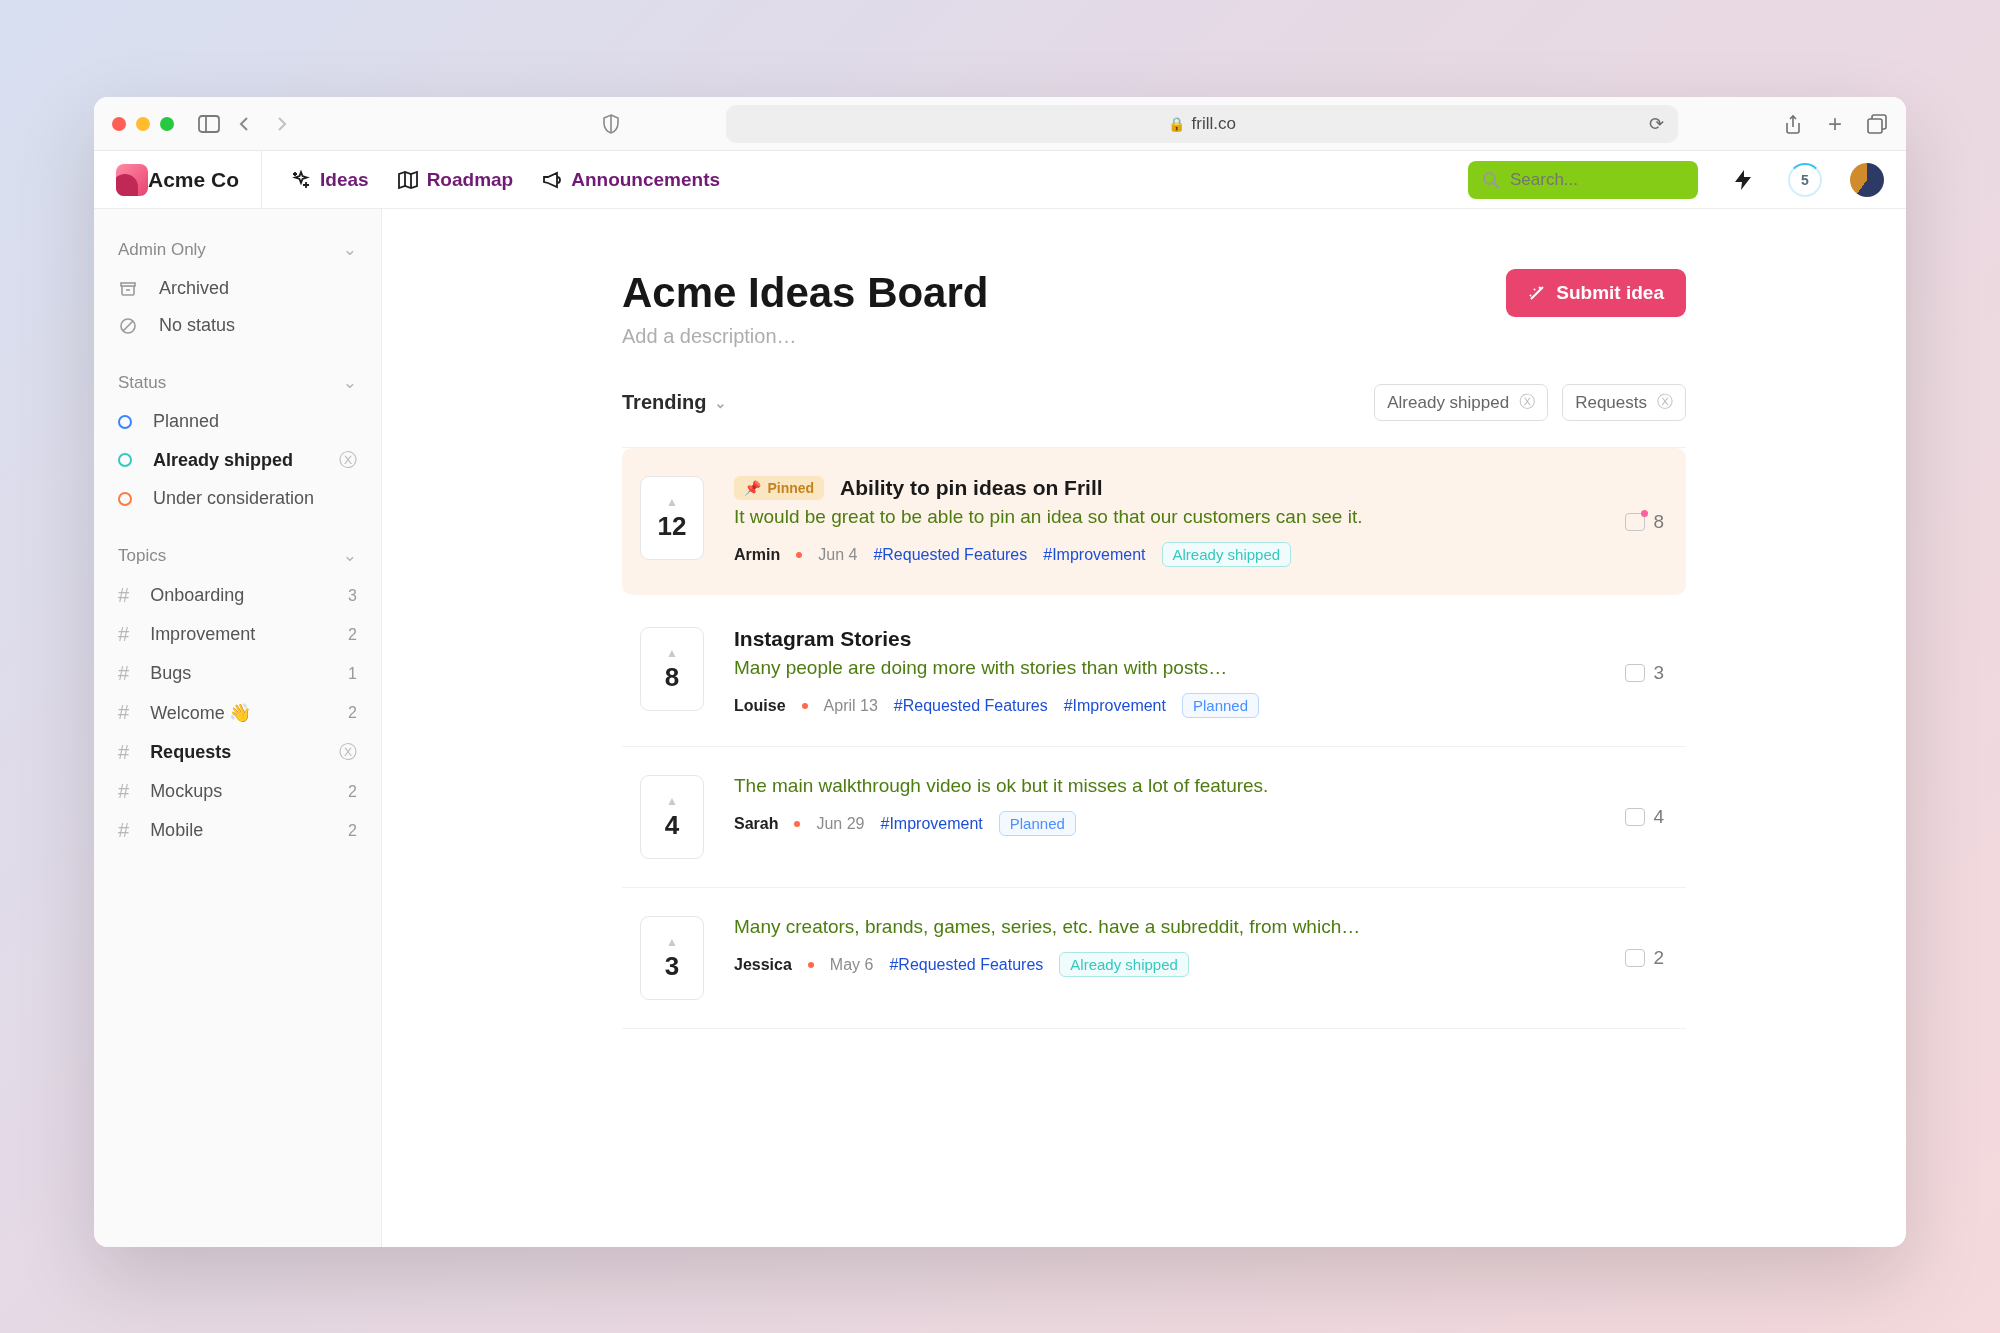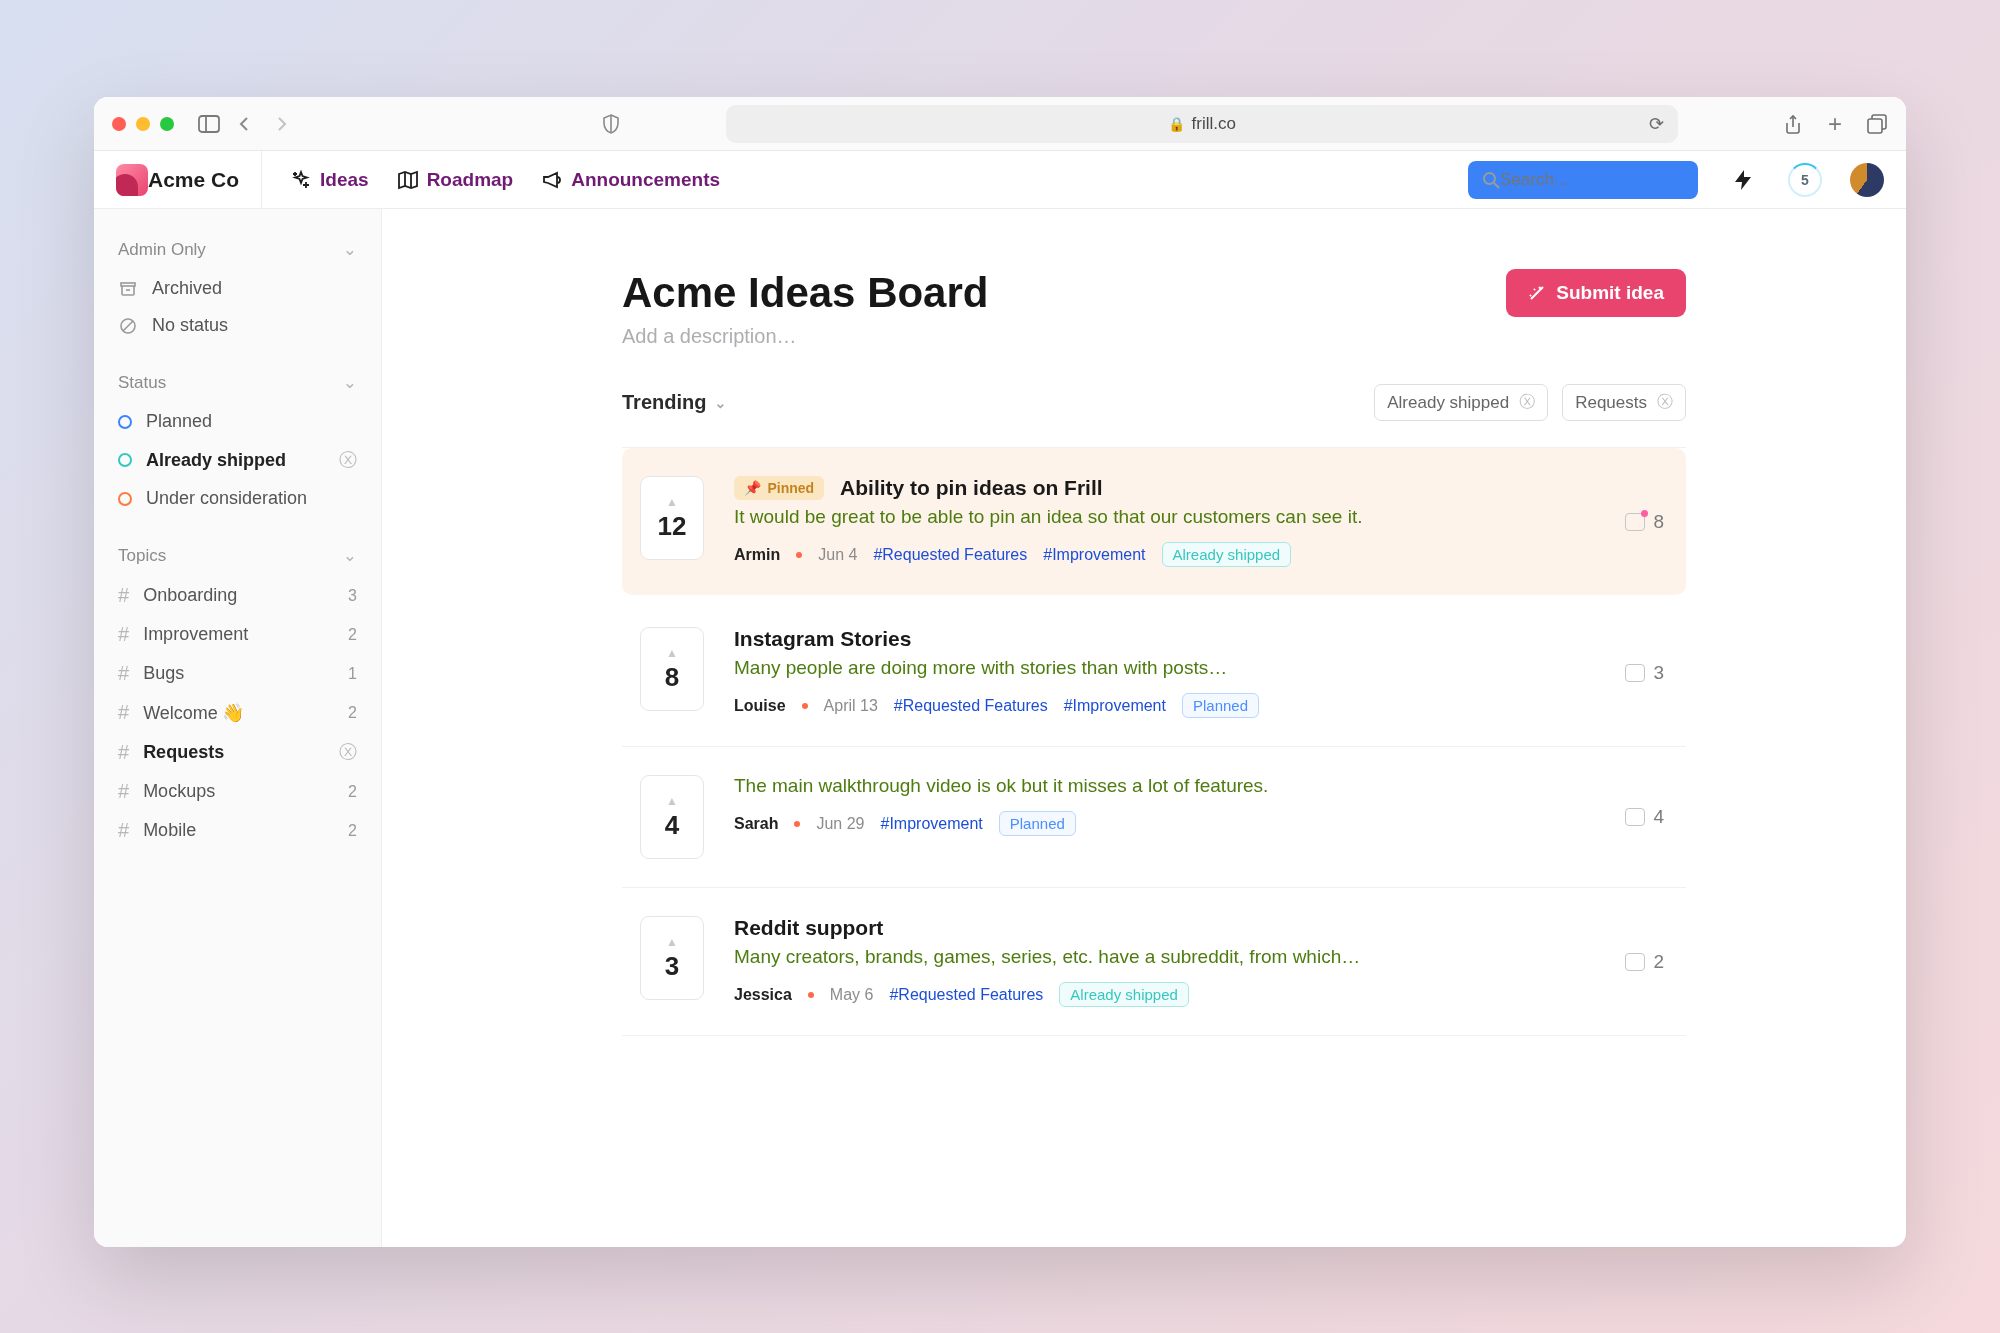--- a/index.html
+++ b/index.html
@@ -65,43 +65,43 @@
     gap: 28px;
   }
   .brand { display:flex; align-items:center; padding-right:22px; border-right:1px solid #ececec; height:100%; }
   .brand-logo { width:32px; height:32px; border-radius:8px; background:linear-gradient(135deg,#ff8aa6 0%, #e8446e 100%); position:relative; overflow:hidden;}
   .brand-logo::after{content:"";position:absolute;left:-4px;bottom:-4px;width:26px;height:26px;background:#c02856;border-radius:50% 50% 0 0;}
   .brand-name { font-weight:700; font-size:21px; color:#1e1e1e; }
   .nav-item { display:flex; align-items:center; gap:8px; font-size:19px; font-weight:600; color:#701a75; cursor:pointer;}
   .nav-icon { width:22px; height:22px; }
   .header-spacer { flex:1; }
   .search-box {
-    width:230px; height:38px; background:#3b82f6; border-radius:8px;
-    display:flex; align-items:center; padding:0 14px; color:#9a9a9a; font-size:17px;
+    width:230px; height:38px; background:#84cc16; border-radius:8px;
+    display:flex; align-items:center; padding:0 14px; gap:10px; color:#9a9a9a; font-size:17px;
   }
   .search-box input { border:none; background:none; outline:none; font-size:17px; color:#333; width:100%; }
   .header-badge { width:34px;height:34px;display:flex;align-items:center;justify-content:center;border-radius:50%;}
   .bolt-badge{color:#222;font-size:20px;}
   .count-badge{border:2px solid #cfeffb;border-top-color:#36c5f0;font-size:14px;color:#5b6b78;font-weight:600;}
   .avatar{width:34px;height:34px;border-radius:50%;background:conic-gradient(#2e3a66 0 60%, #d08b2c 60% 100%);}
 
   
   .app-body { flex:1; display:flex; overflow:hidden; }
   .sidebar {
     width: 288px; border-right:1px solid #ededed; background:#fafafa;
     padding: 30px 18px; font-size:18px; color:#4b4b4b;
   }
   .sb-section { margin-bottom: 28px; }
   .sb-head {
     display:flex; justify-content:space-between; align-items:center;
     color:#8b8b8b; font-size:17px; margin-bottom:10px; padding:0 6px;
   }
   .chev { color:#b5b5b5; }
   .sb-item {
-    display:flex; align-items:center; gap:14px; padding:8px 6px; border-radius:6px;
+    display:flex; align-items:center; gap:21px; padding:8px 6px; border-radius:6px;
     cursor:pointer; position:relative;
   }
   .sb-item .label { flex:1; color:#555; }
   .sb-item.bold .label { font-weight:700; color:#222; }
   .sb-item .count { color:#9a9a9a; font-size:16px; }
   .sb-item .x-icon { color:#bcbcbc; font-size:18px; }
   .sb-icon { width:20px; height:20px; display:flex; align-items:center; justify-content:center; color:#9a9a9a;}
   .status-dot { width:14px; height:14px; border-radius:50%; border:2px solid; background:transparent;}
   .status-dot.blue{border-color:#3985ff;}
   .status-dot.teal{border-color:#35c7c0;}
@@ -462,23 +462,20 @@
               <span class="comment-icon"></span>
               <span>4</span>
             </div>
           </div>
           <div class="idea">
             <div class="vote-box">
               <span class="arrow">▲</span>
               <span class="num">3</span>
             </div>
             <div class="idea-body">
-              <div class="idea-title-row">
-                <span class="idea-title">Reddit support</span>
-              </div>
               <div class="idea-excerpt">Many creators, brands, games, series, etc. have a subreddit, from which…</div>
               <div class="idea-meta">
                 <span class="meta-author">Jessica</span>
                 <span class="meta-dot"></span>
                 <span class="meta-date">May 6</span>
                 <span class="meta-tag">#Requested Features</span>
                 <span class="status-chip shipped">Already shipped</span>
               </div>
             </div>
             <div class="idea-comments">

